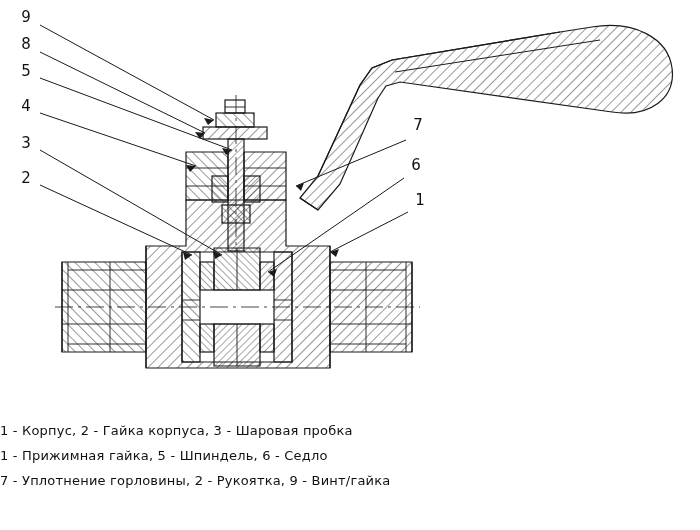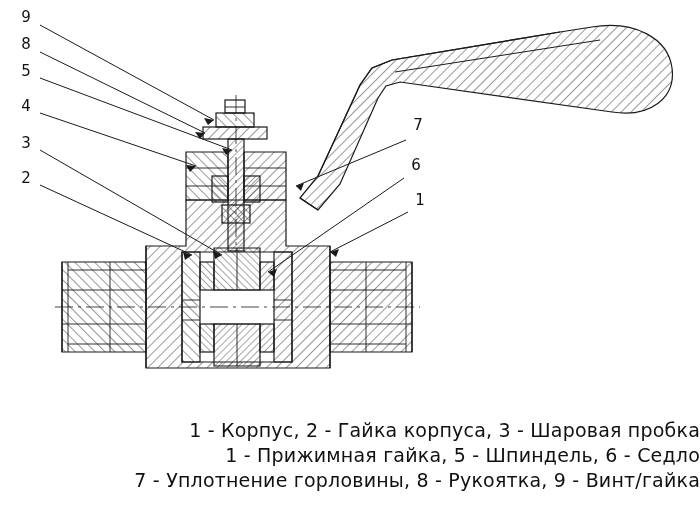--- a/index.html
+++ b/index.html
@@ -8,23 +8,23 @@
     background:#ffffff;
     font-family:"DejaVu Sans", sans-serif;
     overflow:hidden;
     position:relative;
   }
   #stage{position:relative;width:700px;height:530px;}
   #drawing{position:absolute;left:0;top:0;width:700px;height:420px;}
   .legend{
     position:absolute;
     left:0;top:418px;width:700px;
-    text-align:right;
+    text-align:left;
     color:#111111;
-    font-size:19px;
+    font-size:13px;
     line-height:25px;
     letter-spacing:0.2px;
   }
   .legend div{white-space:nowrap;}
   .num{
     font-size:15px;
     fill:#111111;
     font-family:"DejaVu Sans", sans-serif;
   }
 </style>
@@ -167,16 +167,16 @@
     <text class="num" x="26" y="148" text-anchor="middle">3</text>
     <text class="num" x="26" y="183" text-anchor="middle">2</text>
     <text class="num" x="418" y="130" text-anchor="middle">7</text>
     <text class="num" x="416" y="170" text-anchor="middle">6</text>
     <text class="num" x="420" y="205" text-anchor="middle">1</text>
   </svg>
 
   <div class="legend">
     <div>1 - Корпус, 2 - Гайка корпуса, 3 - Шаровая пробка</div>
     <div>1 - Прижимная гайка, 5 - Шпиндель, 6 - Седло</div>
-    <div>7 - Уплотнение горловины, 8 - Рукоятка, 9 - Винт/гайка</div>
+    <div>7 - Уплотнение горловины, 2 - Рукоятка, 9 - Винт/гайка</div>
   </div>
 
 </div>
 
 </body></html>

